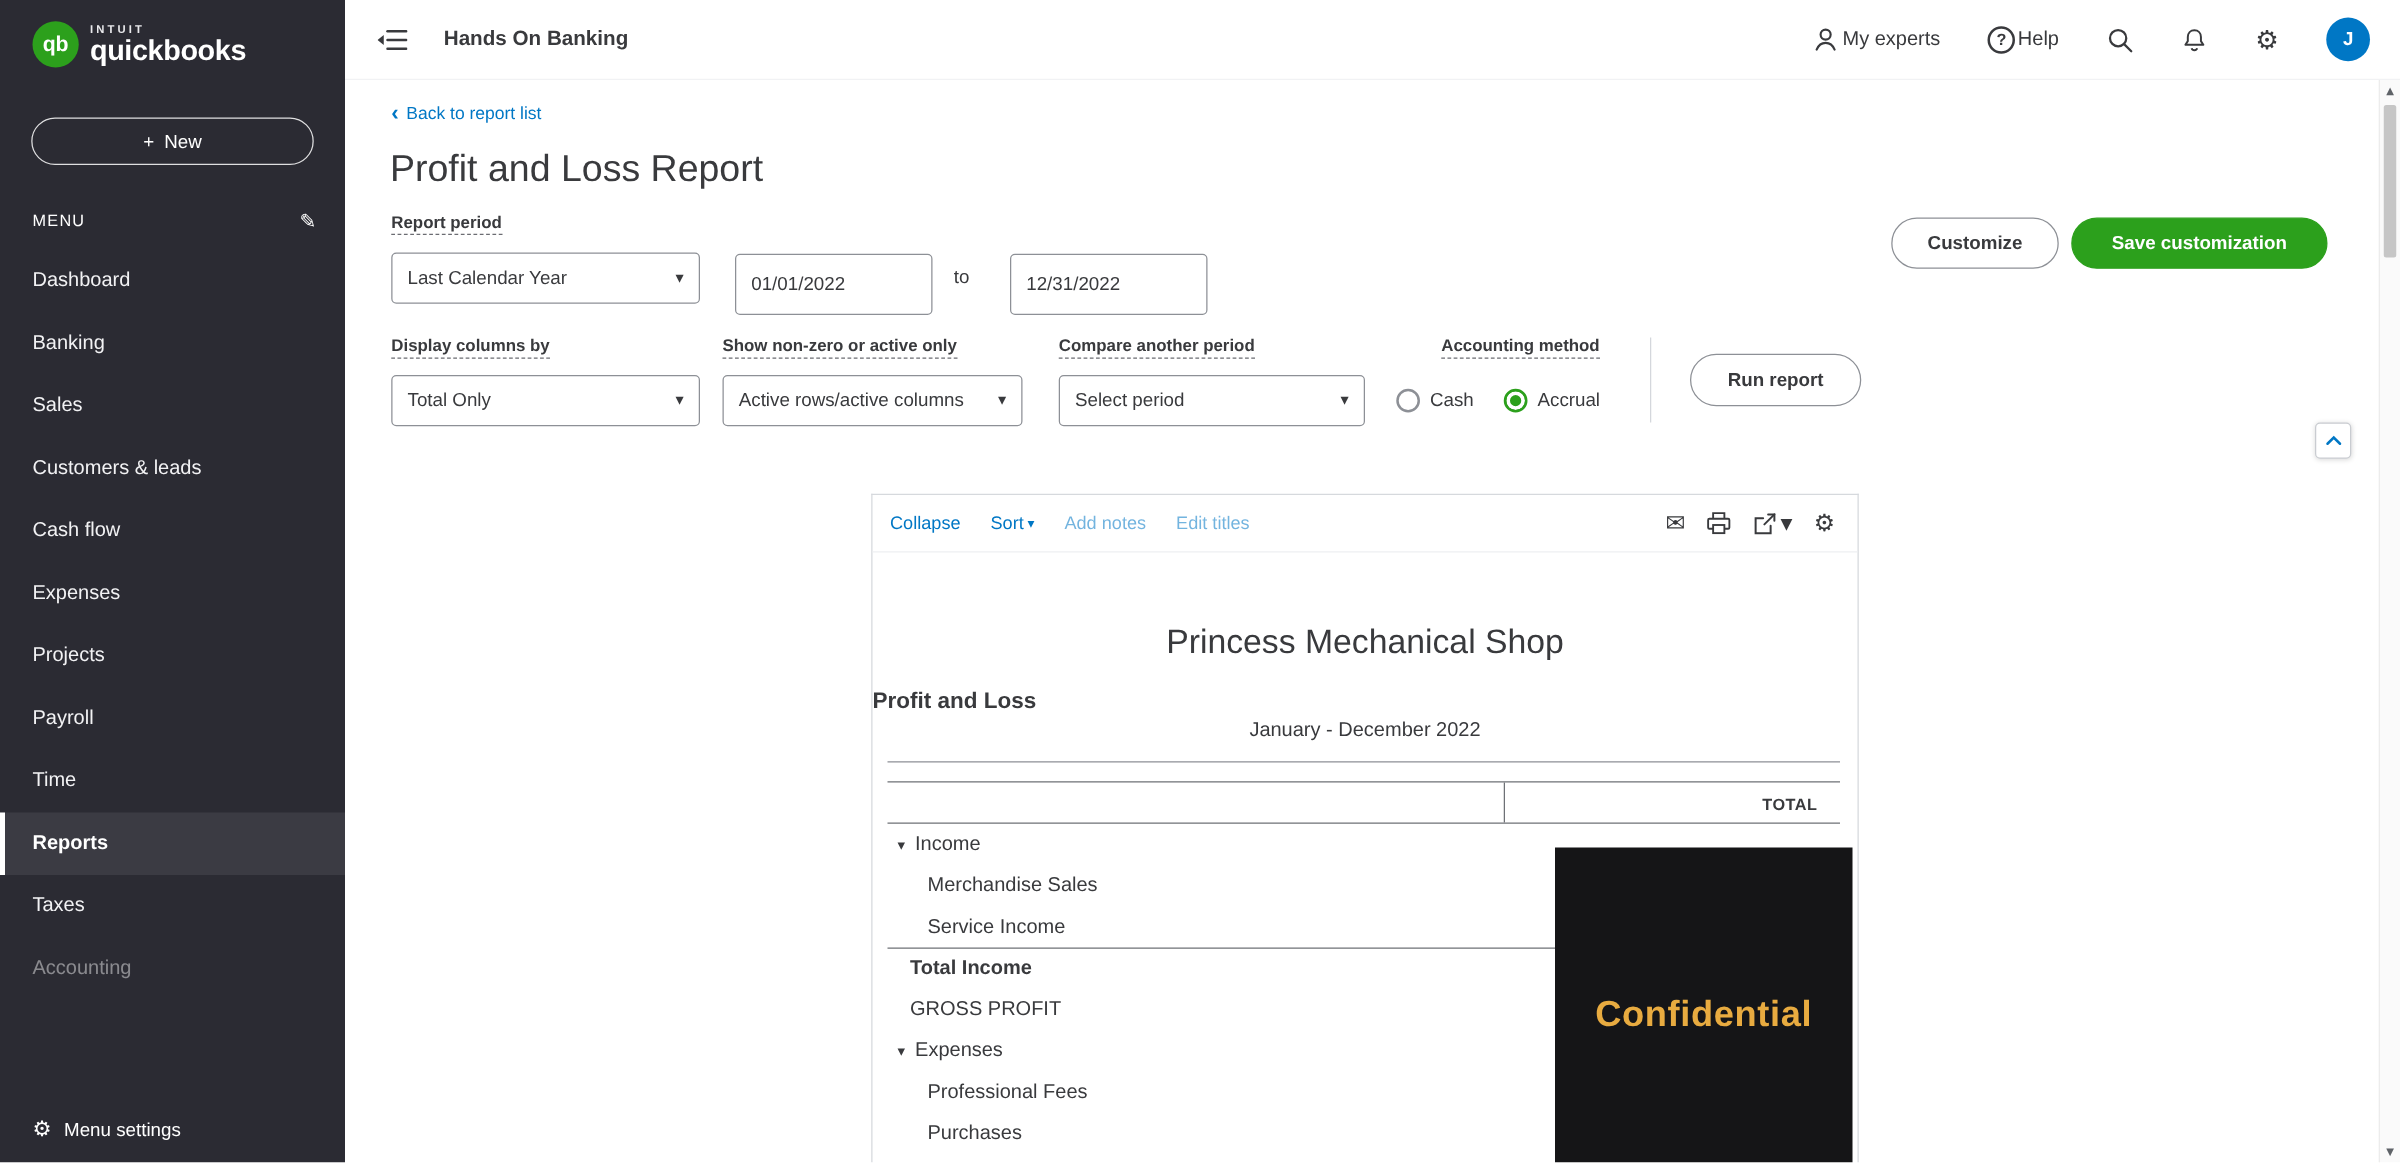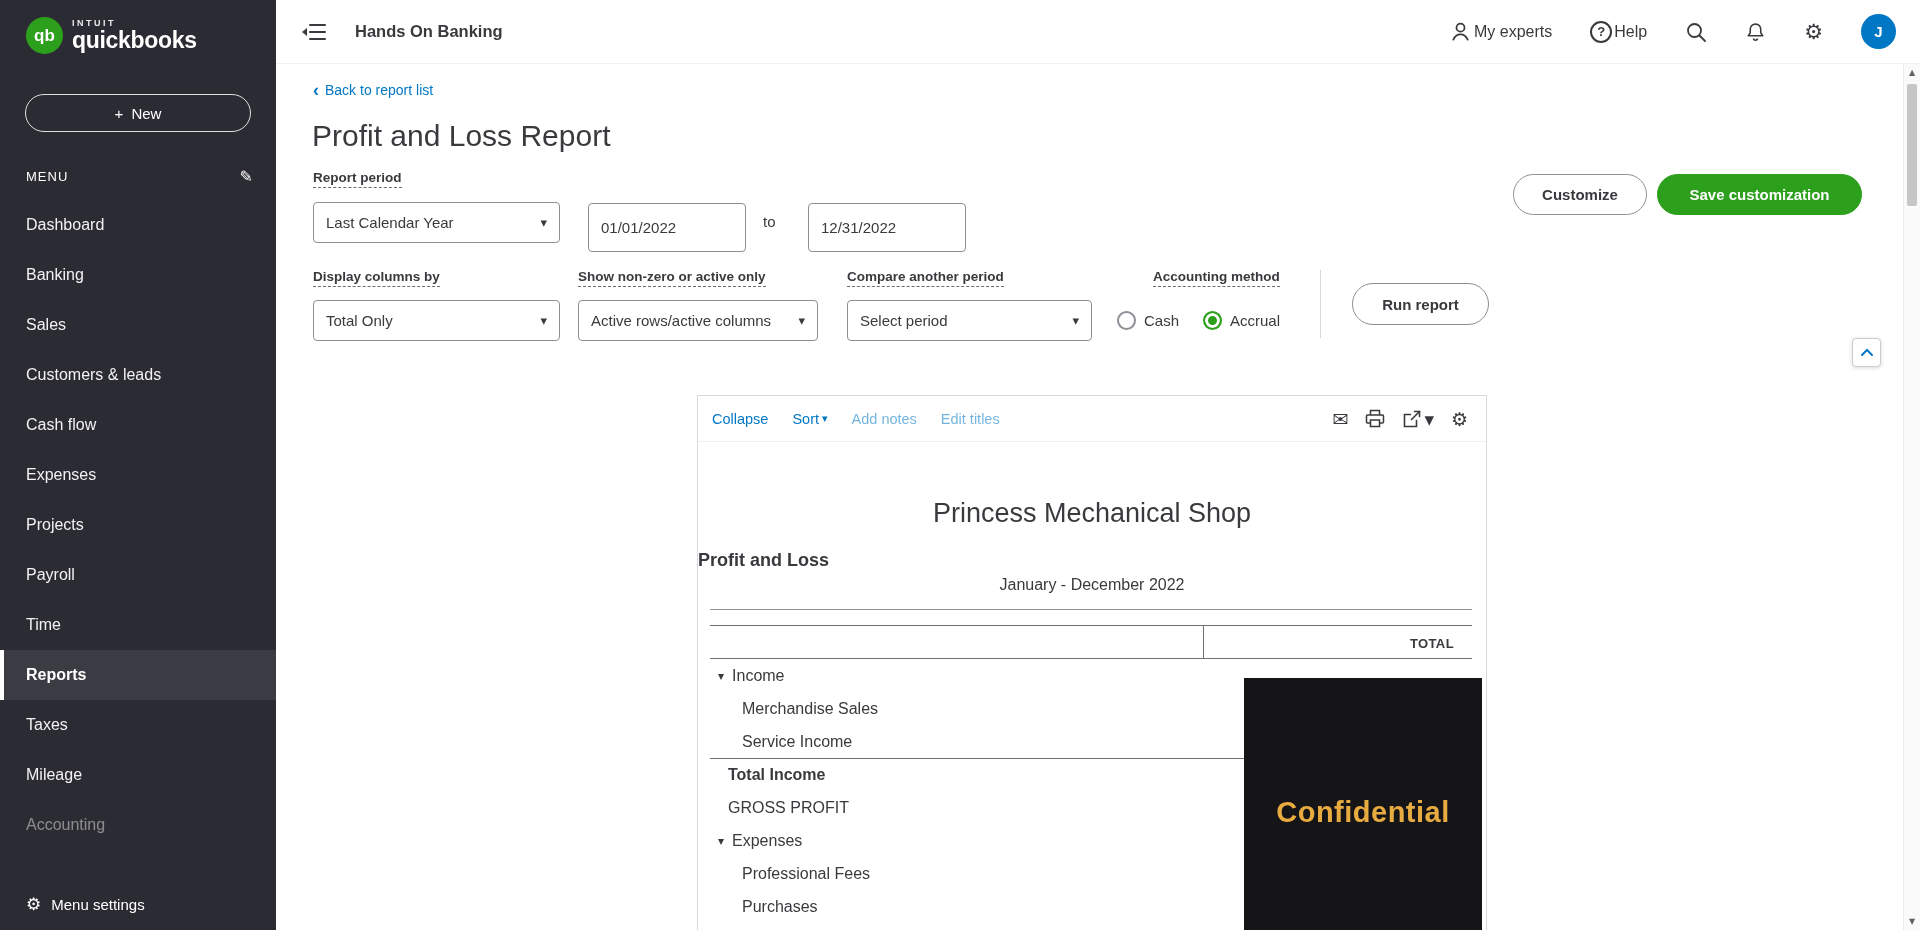--- a/index.html
+++ b/index.html
@@ -151,21 +151,20 @@
       <div class="nav-item">Banking</div>
       <div class="nav-item">Sales</div>
       <div class="nav-item">Customers &amp; leads</div>
       <div class="nav-item">Cash flow</div>
       <div class="nav-item">Expenses</div>
       <div class="nav-item">Projects</div>
       <div class="nav-item">Payroll</div>
       <div class="nav-item">Time</div>
       <div class="nav-item active">Reports</div>
       <div class="nav-item">Taxes</div>
-      <div class="nav-item">Mileage</div>
       <div class="nav-item faded">Accounting</div>
     </nav>
     <div class="menu-settings">
       <span class="uicon">⚙</span>
       <span>Menu settings</span>
     </div>
   </aside>
 
   <header class="topbar">
     <button class="hamburger">

